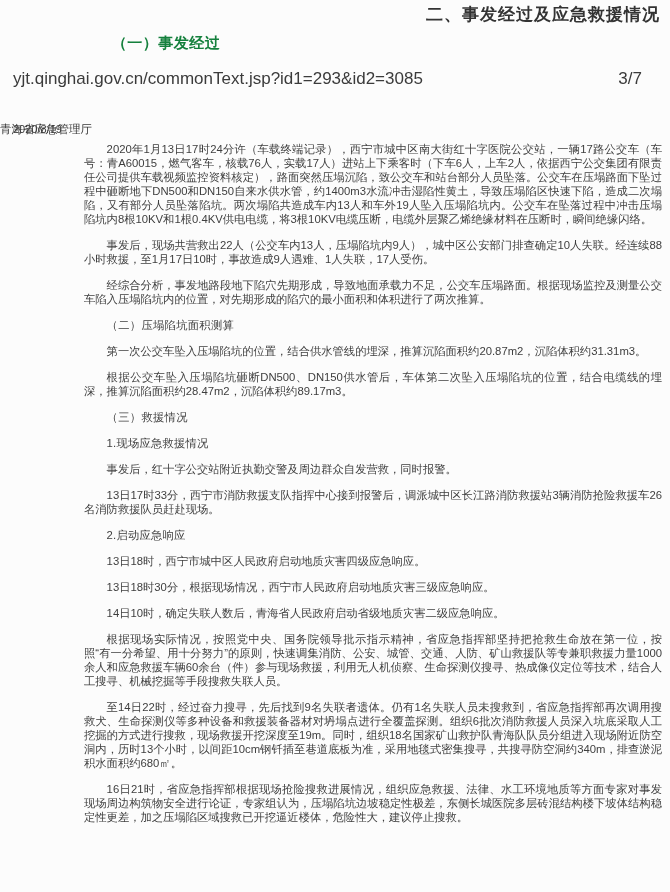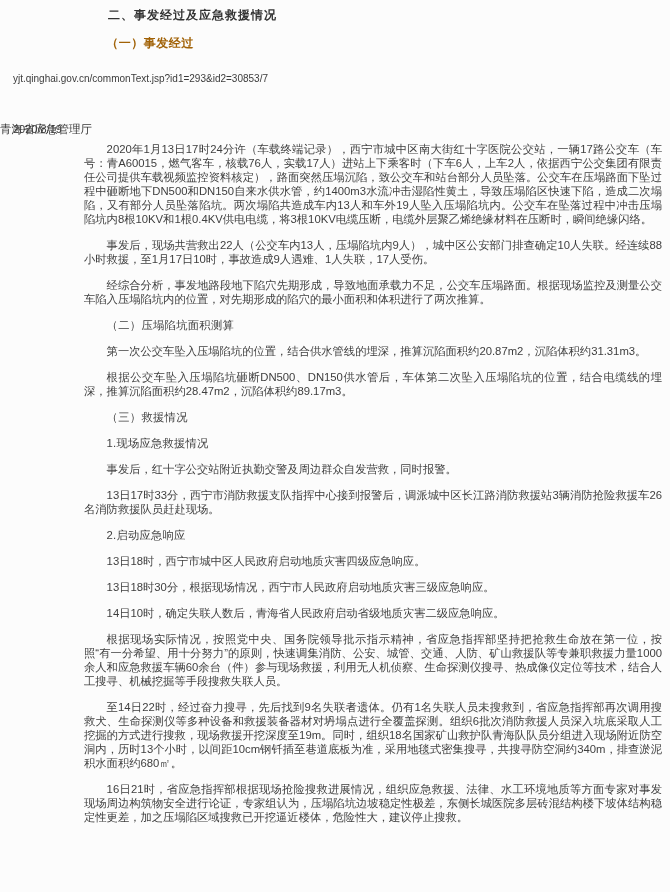--- a/index.html
+++ b/index.html
@@ -15,43 +15,45 @@
     background:#fcfcfc;
     color:#3d3d3d;
     overflow:hidden;
     box-sizing:border-box;
   }
   
   .tail-section{
     padding:8px 10px 0 84px;
   }
   .h-major{
-    font-size:12px;
+    font-size:17px;
     font-weight:700;
     color:#333333;
     line-height:14px;
     text-indent:2em;
     letter-spacing:1px;
+    text-align:right;
   }
   .h-sub{
-    font-size:12px;
+    font-size:15px;
     font-weight:700;
-    color:#a16207;
+    color:#15803d;
     line-height:14px;
     text-indent:1.85em;
     margin-top:14px;
     letter-spacing:0.5px;
   }
   
   .print-footer{
     display:flex;
+    justify-content:space-between;
     align-items:baseline;
     padding:0 28px 0 13px;
     margin-top:22px;
-    font-size:10px;
+    font-size:17px;
     color:#3b3b3b;
     line-height:14px;
   }
   
   .print-header{
     position:relative;
     padding:0 13px;
     margin-top:36px;
     font-size:11px;
     color:#3b3b3b;

